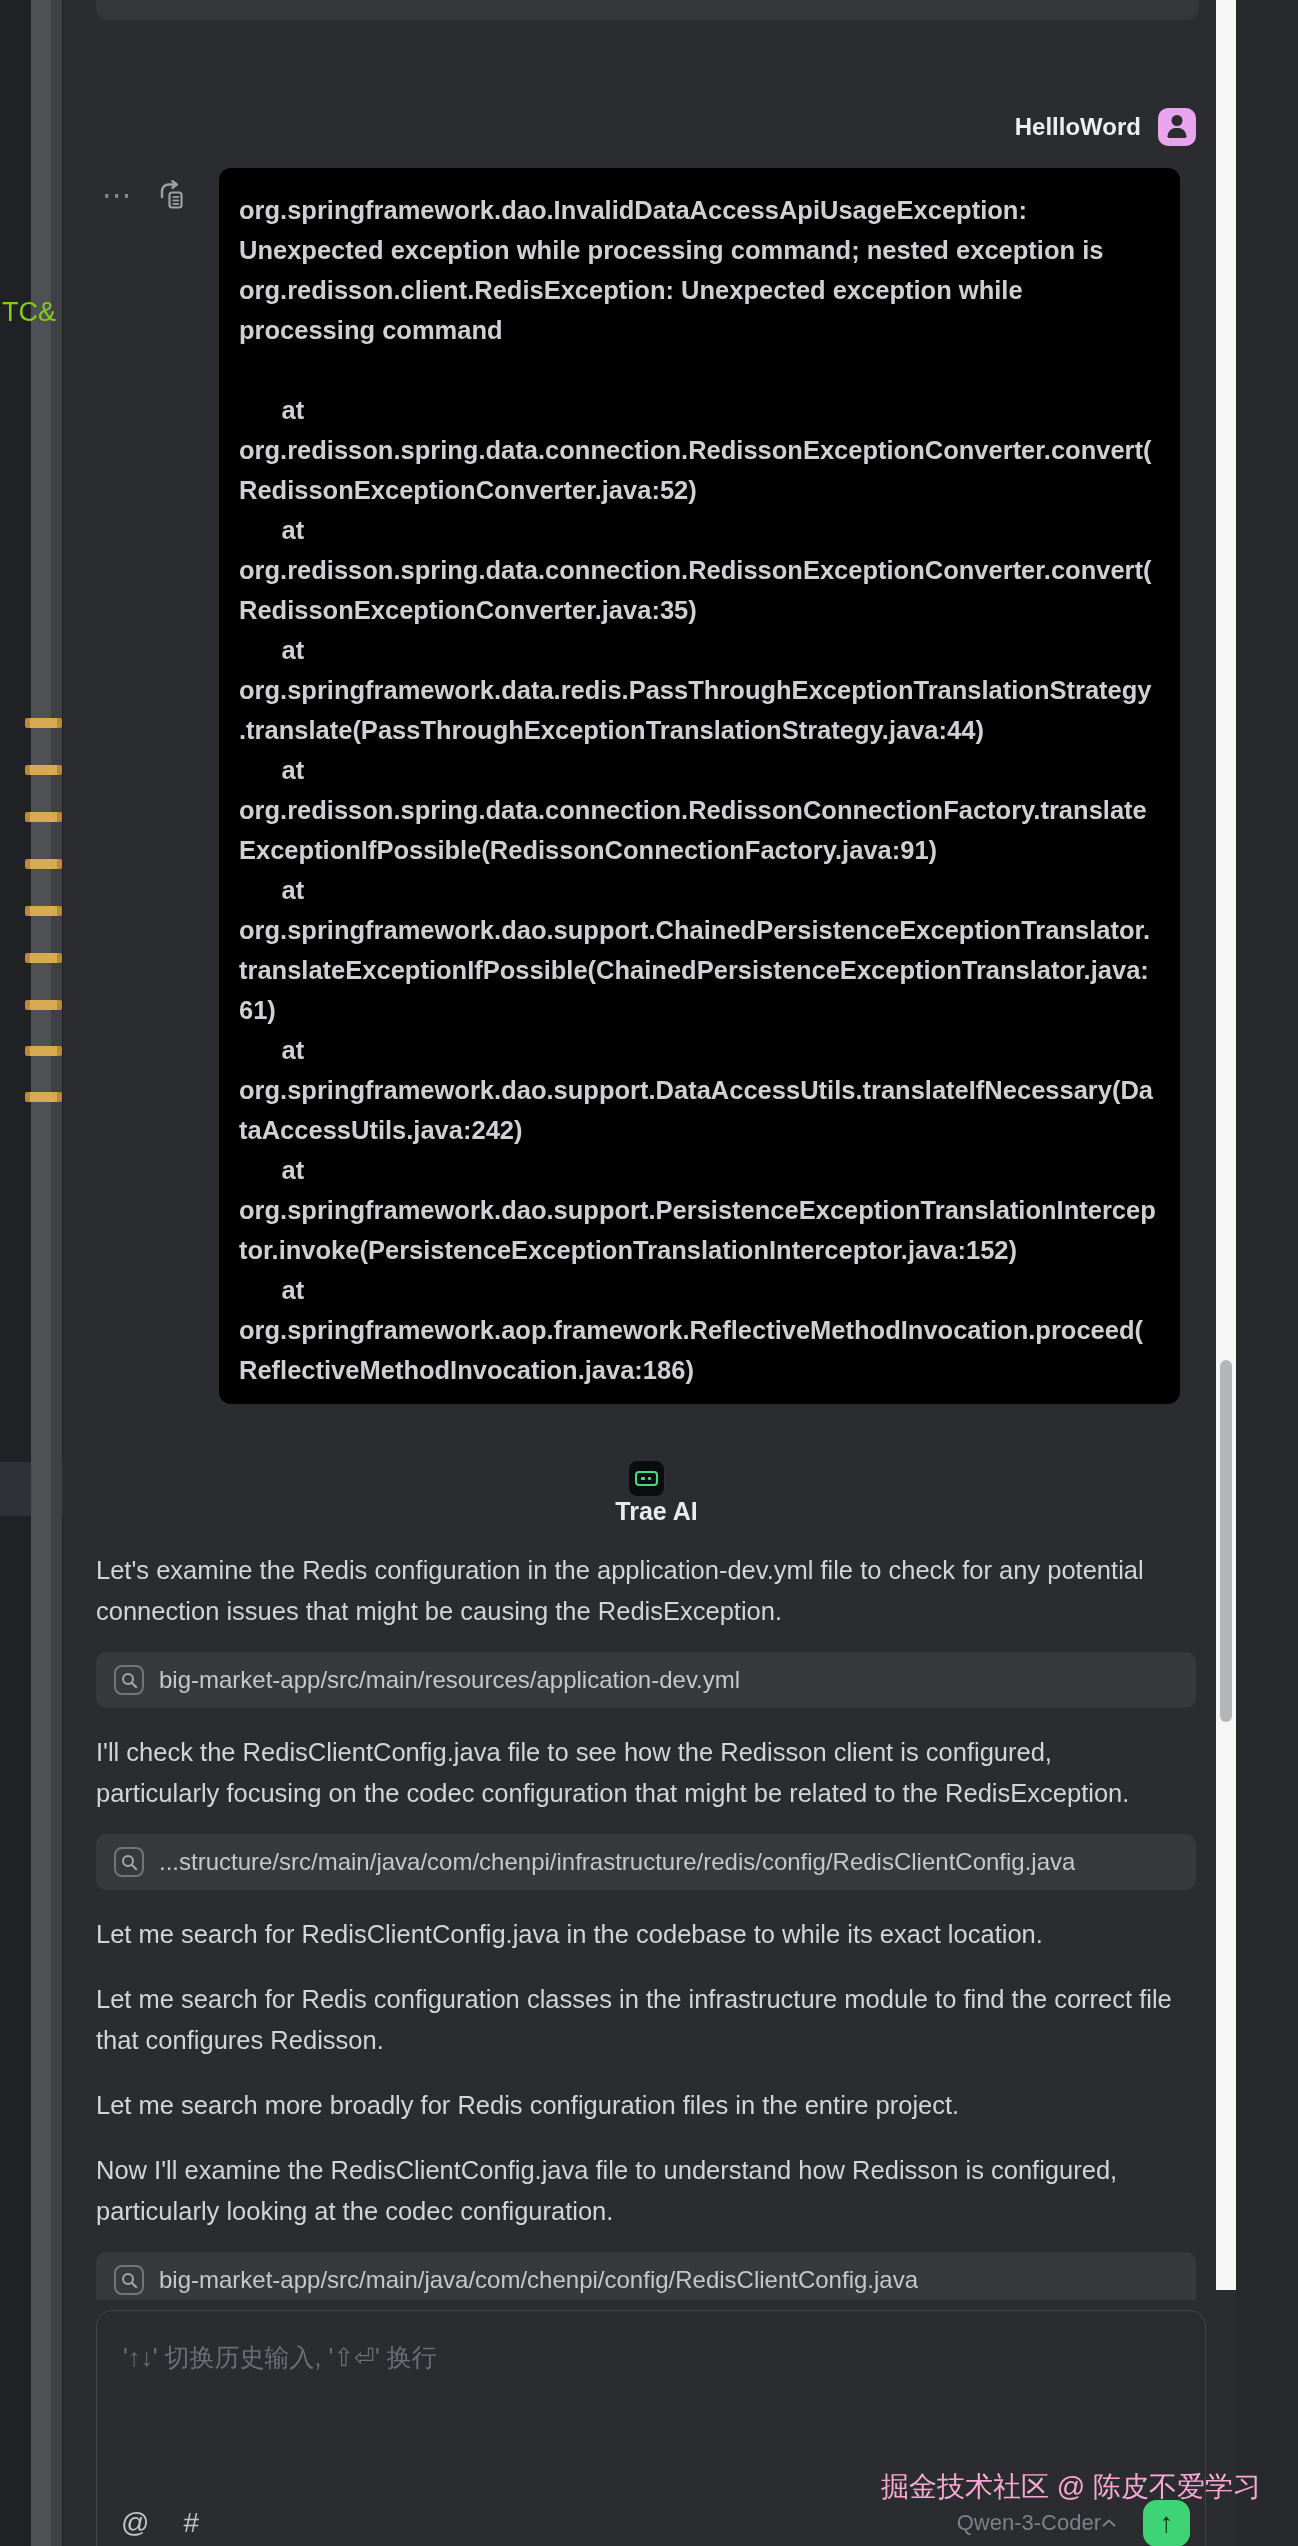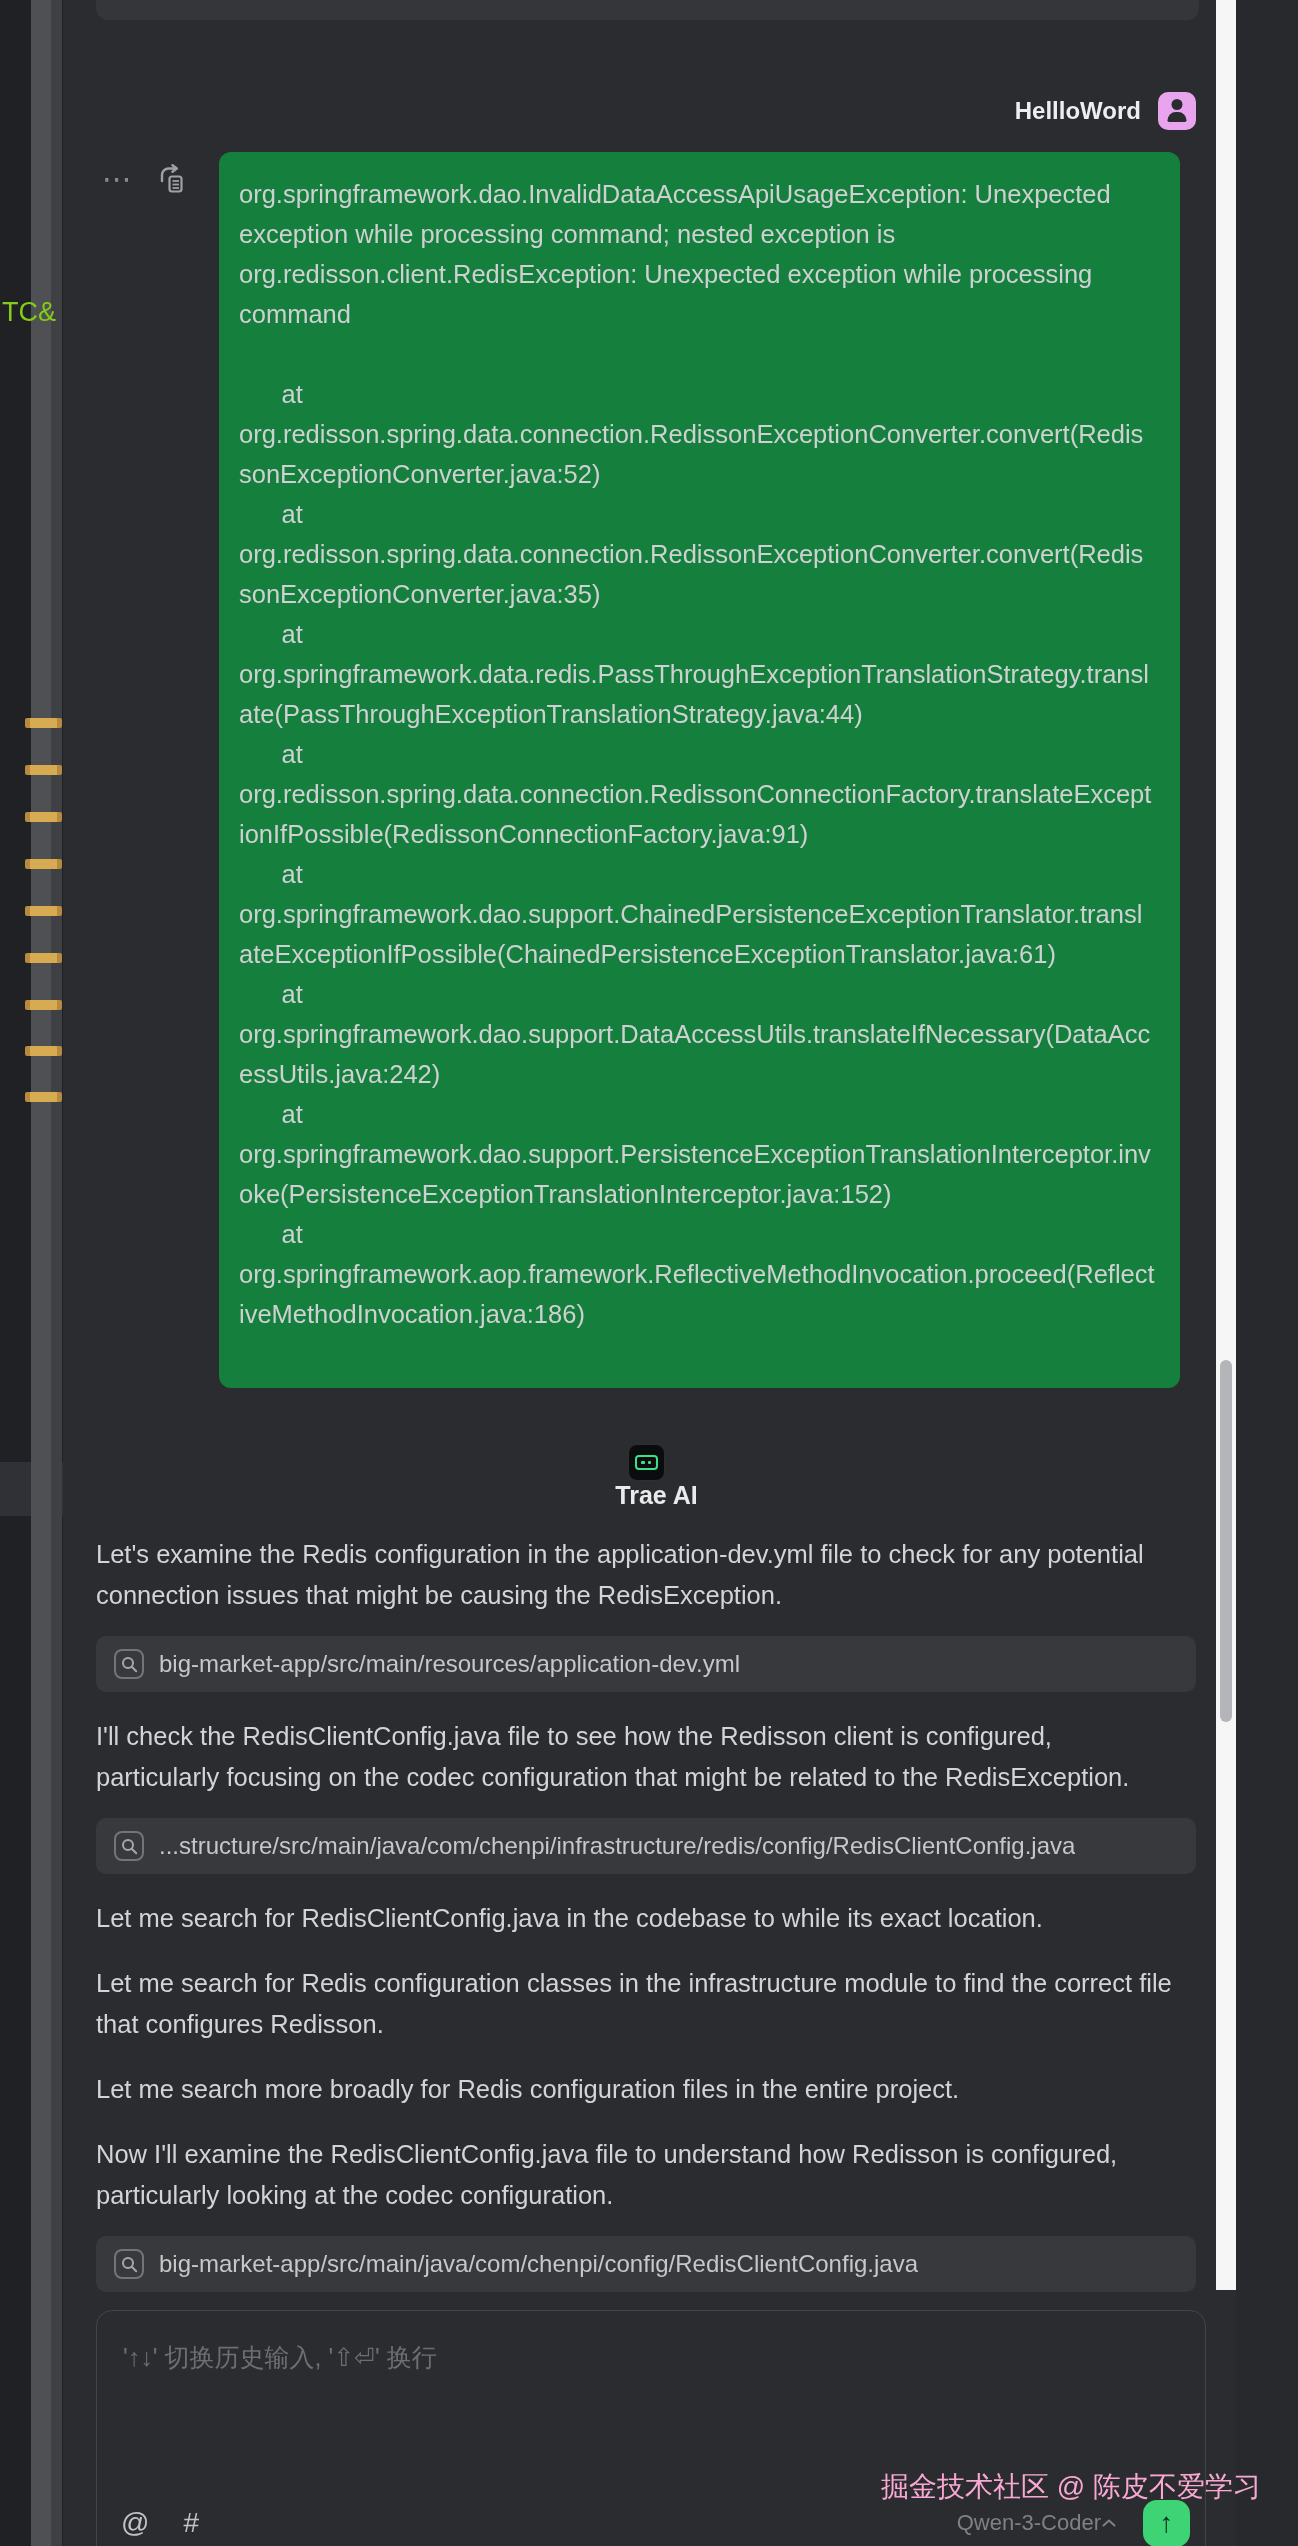--- a/index.html
+++ b/index.html
@@ -46,36 +46,36 @@
 
   
   #top-cut-box {
     position:absolute; left:96px; top:-16px; width:1103px; height:36px;
     background:#35363a; border-radius:12px; z-index:1;
   }
 
   
   #chat-col {
     position:absolute; left:63px; top:0; width:1153px; height:2546px;
-    padding:0 20px 0 33px; overflow:hidden; z-index:1;
+    padding:16px 20px 0 33px; overflow:hidden; z-index:1;
   }
   .header-row { margin-top:92px; display:flex; justify-content:flex-end; align-items:center; height:38px; }
   .username { color:#edeef0; font-size:24px; font-weight:700; margin-right:17px; }
   .avatar { width:38px; height:38px; border-radius:10px; background:#e9a4ee; position:relative; flex:0 0 auto; }
   .avatar .head { position:absolute; left:50%; top:7px; transform:translateX(-50%); width:11px; height:11px; border-radius:50%; background:#2b2c30; }
   .avatar .shoulders { position:absolute; left:50%; top:20px; transform:translateX(-50%); width:19px; height:10px; border-radius:10px 10px 2px 2px; background:#2b2c30; }
 
   .message-row { margin-top:22px; display:flex; align-items:flex-start; }
   .msg-actions { width:123px; flex:0 0 auto; display:flex; align-items:center; padding-top:12px; }
   .ellipsis-btn { color:#8a8b8e; font-size:30px; line-height:20px; margin-left:6px; letter-spacing:1px; cursor:default; }
   .copy-btn { margin-left:24px; display:inline-flex; }
 
   .code-block {
-    flex:1 1 auto; margin-right:16px; background:#15803d; border-radius:12px;
-    padding:22px 24px 26px 20px; height:1236px; overflow:hidden;
+    flex:1 1 auto; margin-right:16px; background:#000000; border-radius:12px;
+    padding:22px 24px 26px 20px; height:1236px; overflow:hidden;font-weight:bold;
   }
   .code-block pre {
     font-family:inherit; color:#cfd0d2; font-size:25.5px; line-height:40px;
     white-space:pre-wrap; overflow-wrap:break-word; word-break:normal; tab-size:6;
   }
 
   .assistant-row { margin-top:56px; display:flex; align-items:center;flex-direction:column; }
   .trae-icon { width:37px; height:37px; border-radius:9px; background:#0b0c0e; border:1px solid #2e2f33;
     display:flex; align-items:center; justify-content:center; flex:0 0 auto; }
   .trae-screen { width:23px; height:15px; border-radius:4px; border:2.5px solid #3ce08a;

